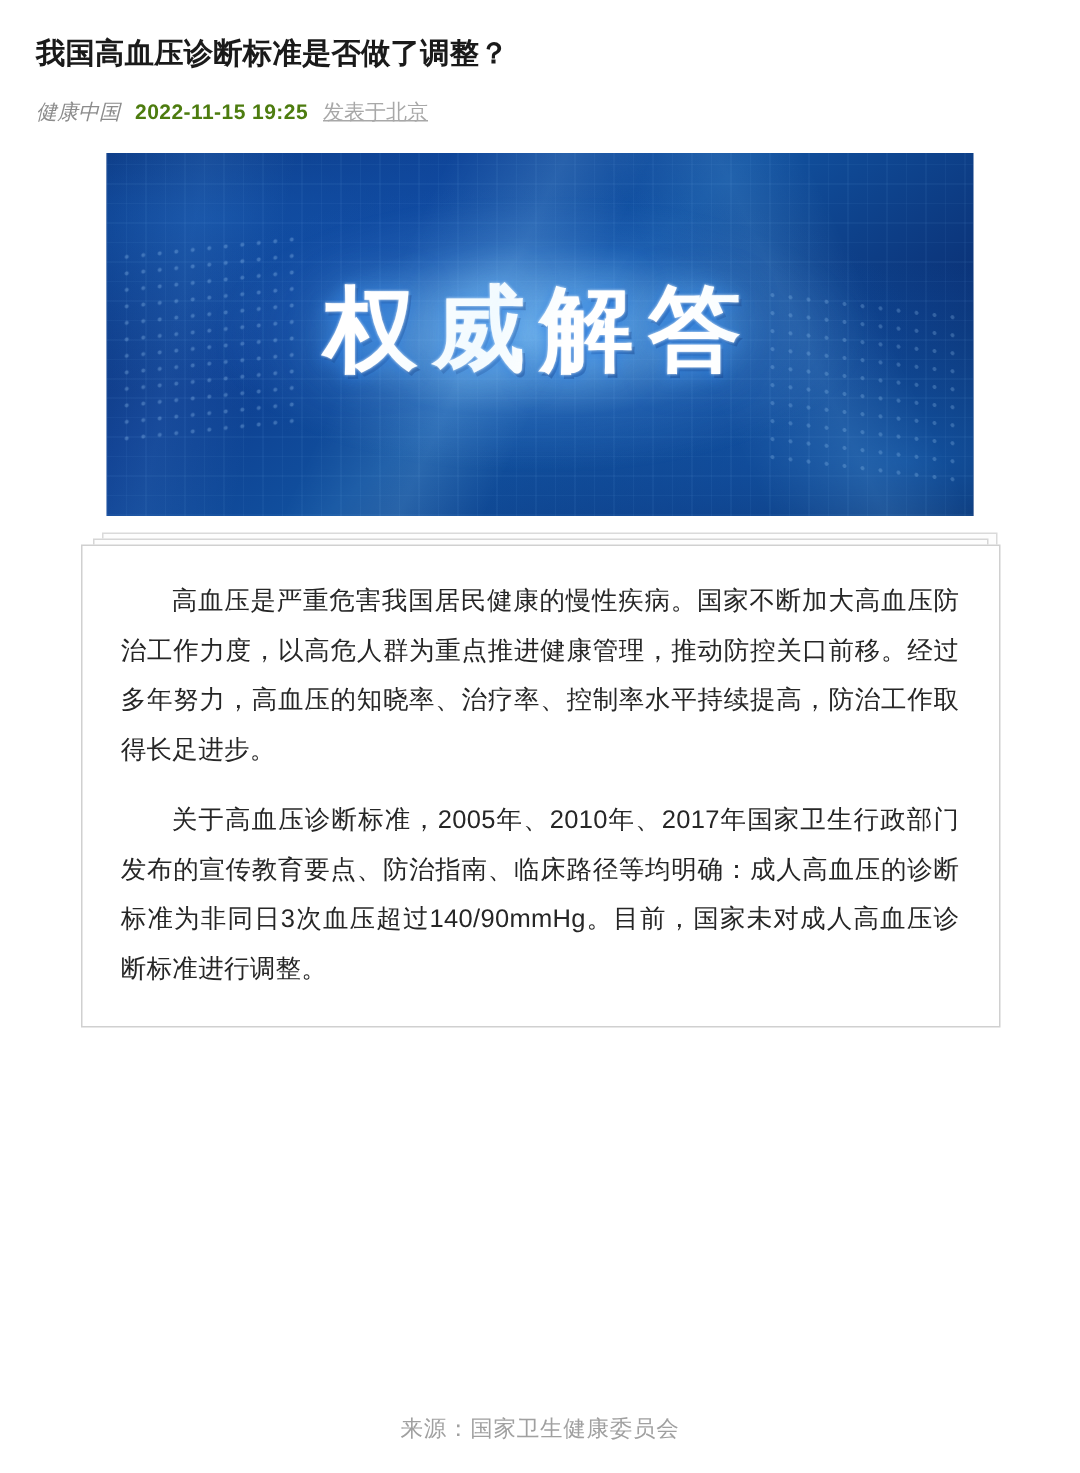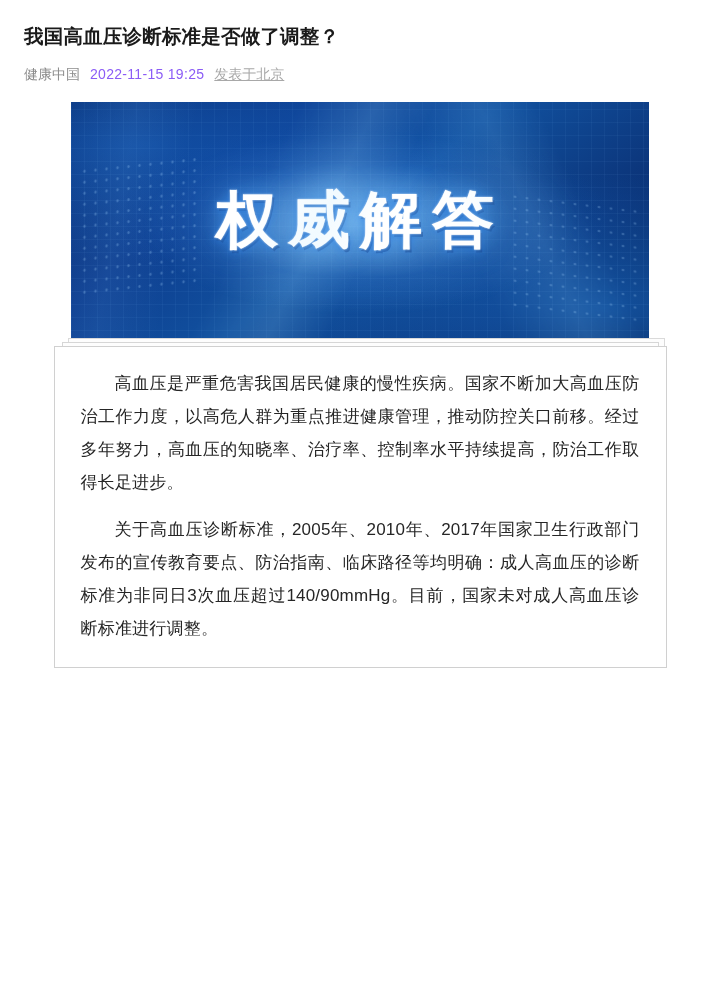--- a/index.html
+++ b/index.html
@@ -32,24 +32,26 @@
   .meta-row {
     margin-top: 16px;
     display: flex;
     align-items: baseline;
     gap: 10px;
     font-size: 14px;
     color: #9a9a9a;
   }
   .meta-source {
     color: #8c8c8c;
+    font-style: italic;
   }
   .meta-date {
-    color: #8b5cf6;
+    color: #4d7c0f;
     letter-spacing: 0.3px;
+    font-weight: bold;
   }
   .meta-location {
     color: #a8a8a8;
     text-decoration: underline;
   }
 
   
   .banner-wrap {
     margin: 18px auto 0 auto;
     width: 578px;
@@ -134,21 +136,21 @@
       0 0 2px rgba(255,255,255,0.9),
       0 2px 10px rgba(40,120,220,0.9),
       0 0 26px rgba(110,190,255,0.65),
       2px 3px 0 rgba(10,45,110,0.45);
     white-space: nowrap;
   }
 
   
   .body-stack {
     position: relative;
-    margin: 2px auto 0 auto;
+    margin: 19px auto 0 auto;
     width: 613px;
     border-radius: 24px;
   }
   .paper-back2 {
     position: absolute;
     left: 14px;
     top: -8px;
     right: 2px;
     bottom: 8px;
     border: 1px solid #dadada;
@@ -218,14 +220,15 @@
 
   <div class="body-stack">
     <div class="paper-back2"></div>
     <div class="paper-back1"></div>
     <div class="paper-front">
       <p class="para">高血压是严重危害我国居民健康的慢性疾病。国家不断加大高血压防治工作力度，以高危人群为重点推进健康管理，推动防控关口前移。经过多年努力，高血压的知晓率、治疗率、控制率水平持续提高，防治工作取得长足进步。</p>
       <p class="para">关于高血压诊断标准，2005年、2010年、2017年国家卫生行政部门发布的宣传教育要点、防治指南、临床路径等均明确：成人高血压的诊断标准为非同日3次血压超过140/90mmHg。目前，国家未对成人高血压诊断标准进行调整。</p>
     </div>
   </div>
 
+  <div class="source-row">来源：国家卫生健康委员会</div>
 
 </div>
 
 </body></html>

